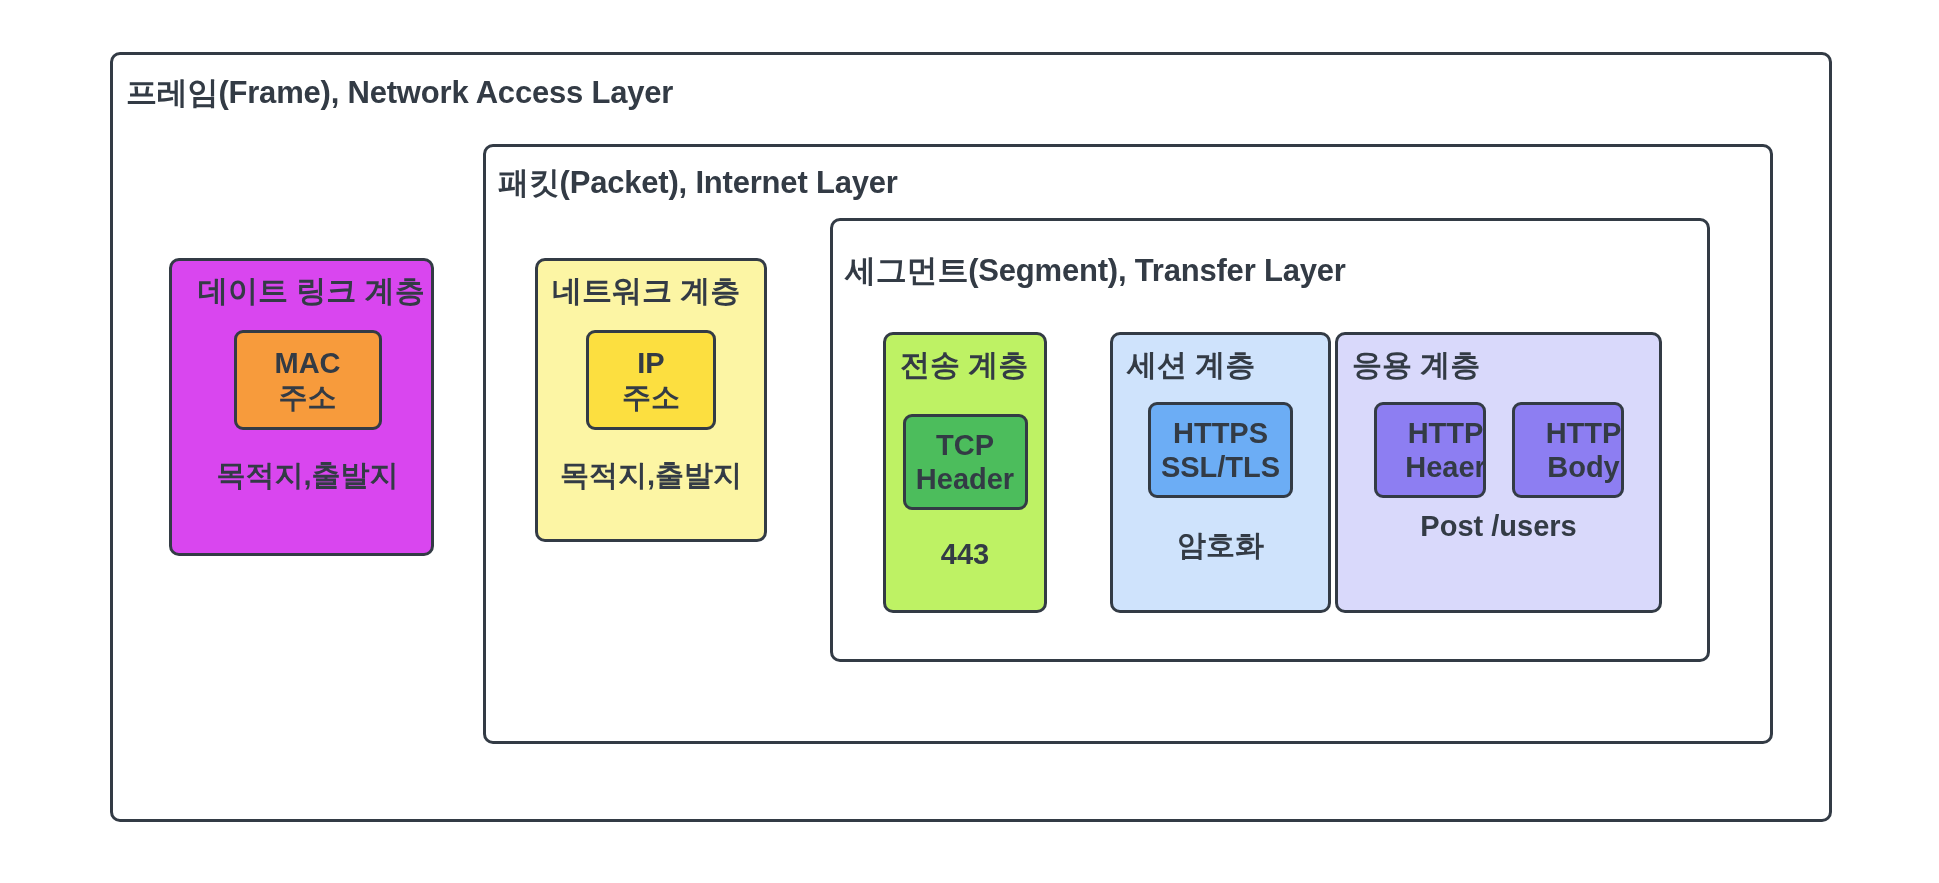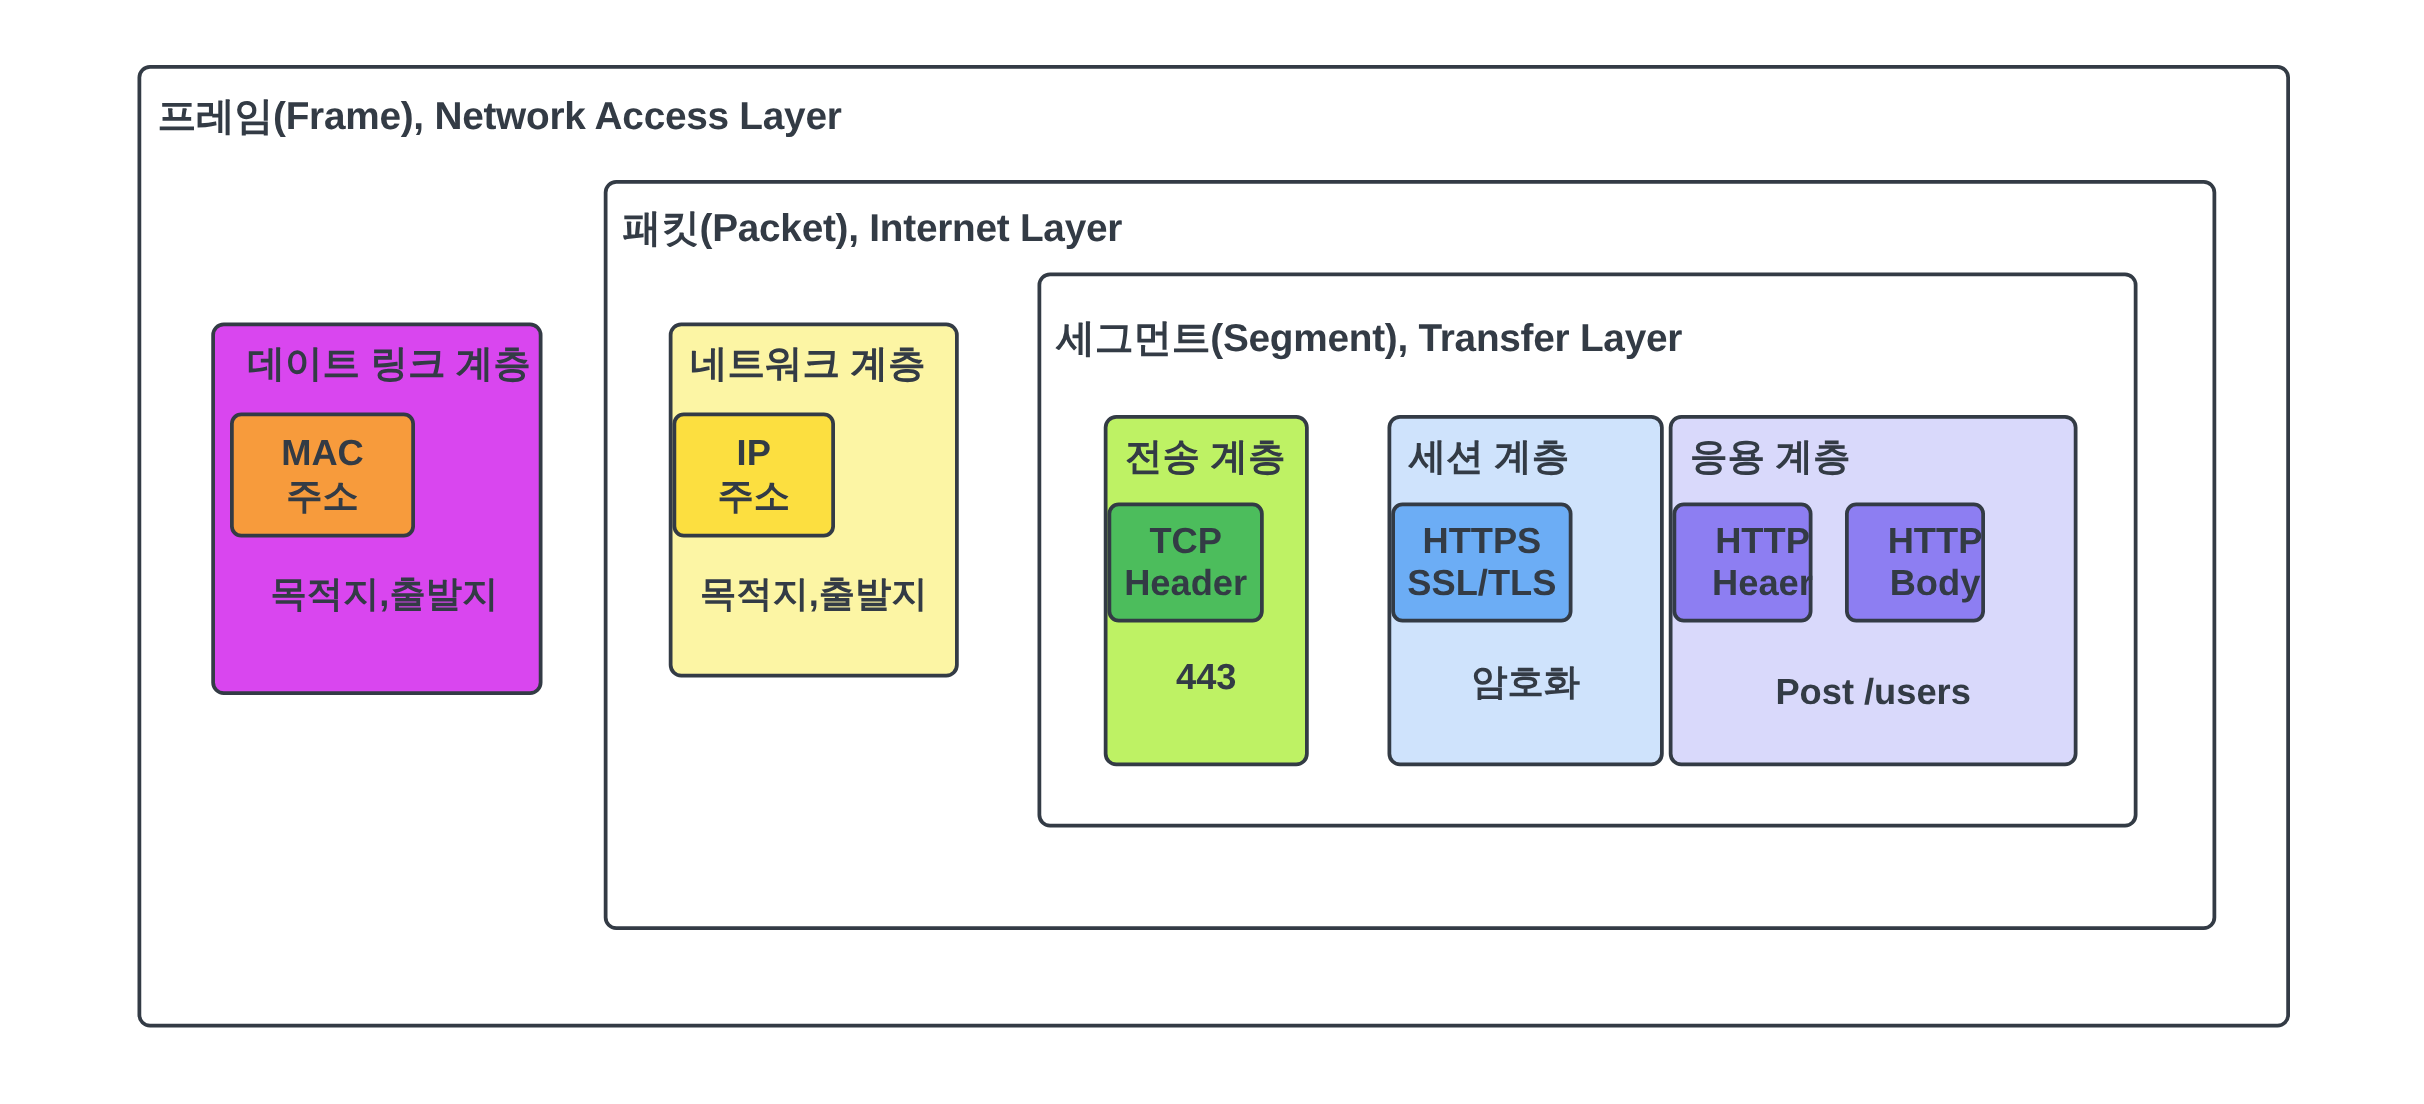--- a/index.html
+++ b/index.html
@@ -62,20 +62,21 @@
     font-size: 29px;
     font-weight: bold;
     color: #333b45;
     white-space: nowrap;
     width: 100%;
     text-align: center;
   }
   .chip-row {
     display: flex;
     flex-direction: row;
+    justify-content: center;
     width: 100%;
   }
   .chip {
     box-sizing: border-box;
     border: 3px solid #333b45;
     border-radius: 9px;
     display: flex;
     flex-direction: column;
     align-items: center;
     justify-content: center;
@@ -118,21 +119,21 @@
   #network-card .chip-row { margin-top: 18px; }
   #ip-chip { width: 130px; height: 100px; background: #fcdf40; }
   #network-card .card-footer { margin-top: 26px; }
 
   
   #transport-card {
     left: 883px; top: 332px; width: 164px; height: 281px;
     background: #bef264;
     padding-top: 10px;
   }
-  #transport-card .chip-row { margin-top: 16px; }
+  #transport-card .chip-row { margin-top: 28px; }
   #tcp-chip { width: 125px; height: 96px; background: #4cbd5c; }
   #transport-card .card-footer { margin-top: 28px; }
 
   
   #session-card {
     left: 1110px; top: 332px; width: 221px; height: 281px;
     background: #cfe3fc;
     padding-top: 10px;
   }
   #session-card .chip-row { margin-top: 16px; border-radius: 12px; }
@@ -140,21 +141,21 @@
   #session-card .card-footer { margin-top: 28px; }
 
   
   #application-card {
     left: 1335px; top: 332px; width: 327px; height: 281px;
     background: #d9d9fb;
     padding-top: 10px;
   }
   #application-card .chip-row { margin-top: 16px; gap: 26px; }
   #application-card .chip { width: 112px; height: 96px; background: #8d7ef2; padding-left: 32px; }
-  #application-card .card-footer { margin-top: 40px; }
+  #application-card .card-footer { margin-top: 12px; }
 </style>
 </head>
 <body>
 
 <div id="canvas">
 
   <div class="outline-box" id="frame-box"></div>
   <div class="outline-title" id="frame-title">프레임(Frame), Network Access Layer</div>
 
   <div class="outline-box" id="packet-box"></div>

